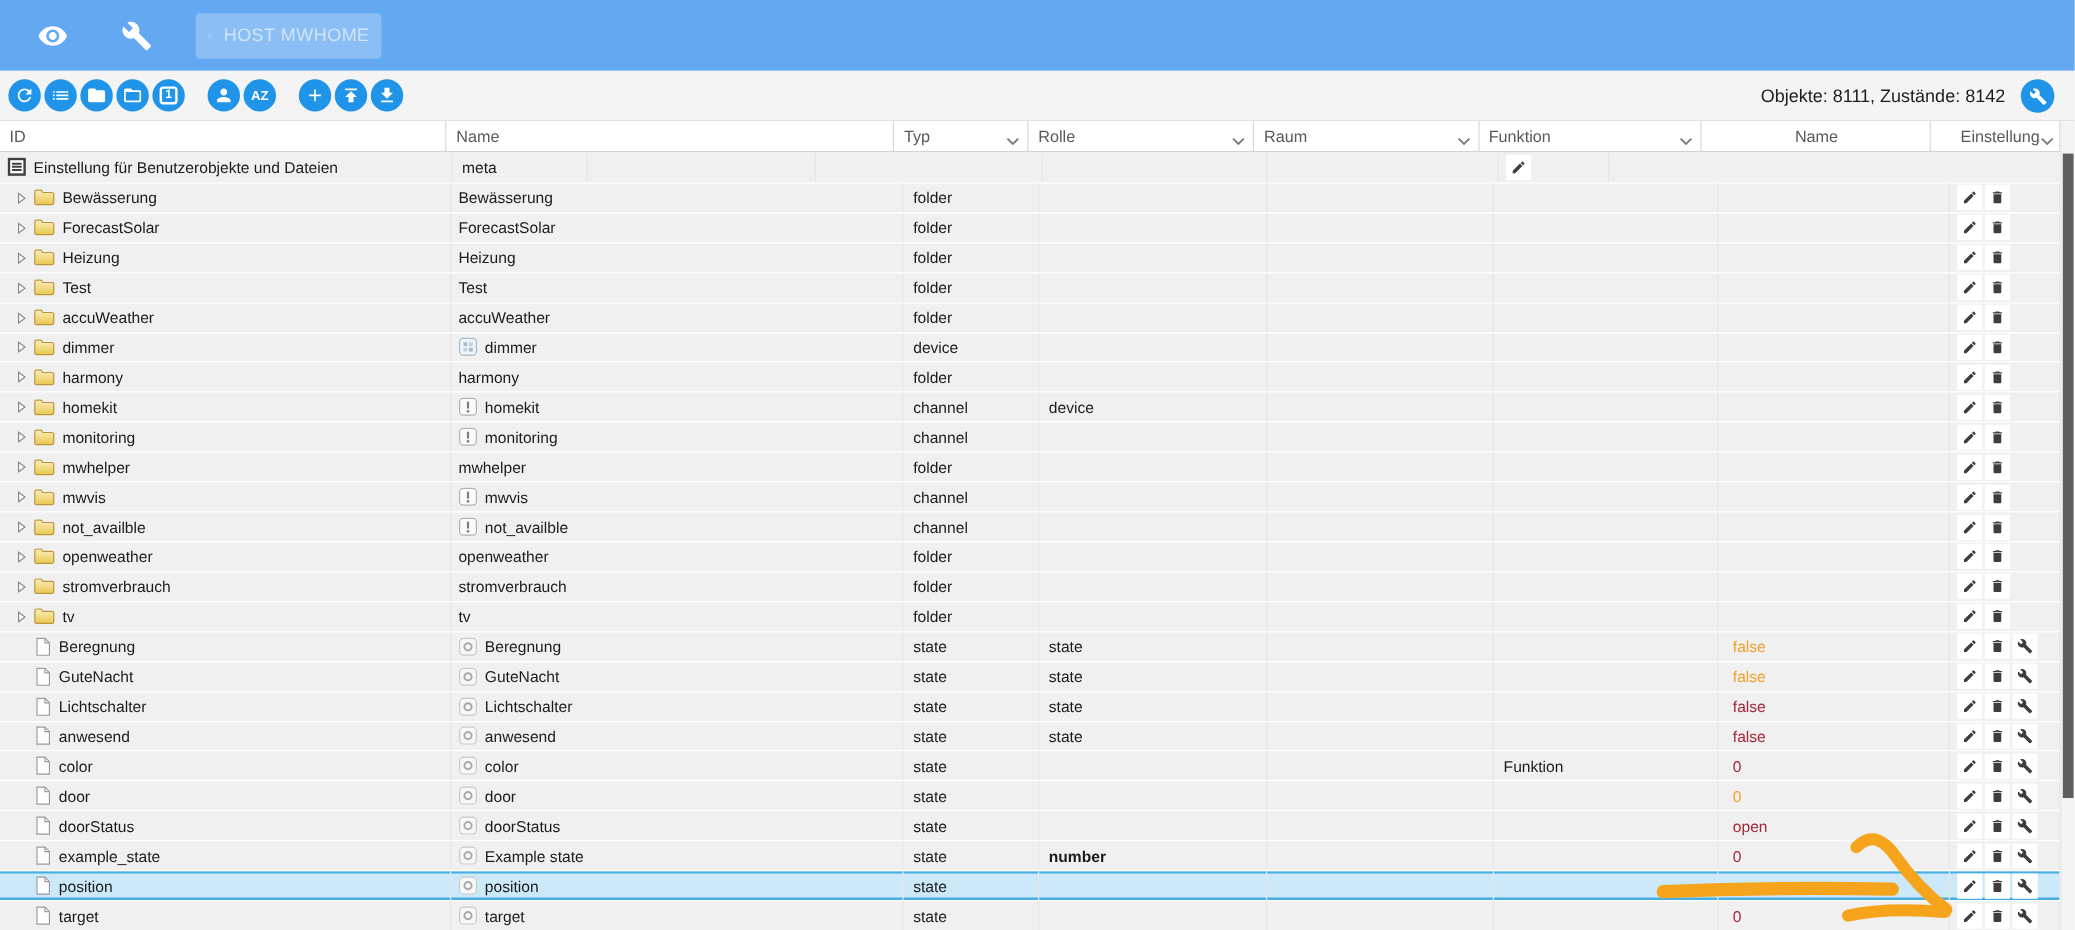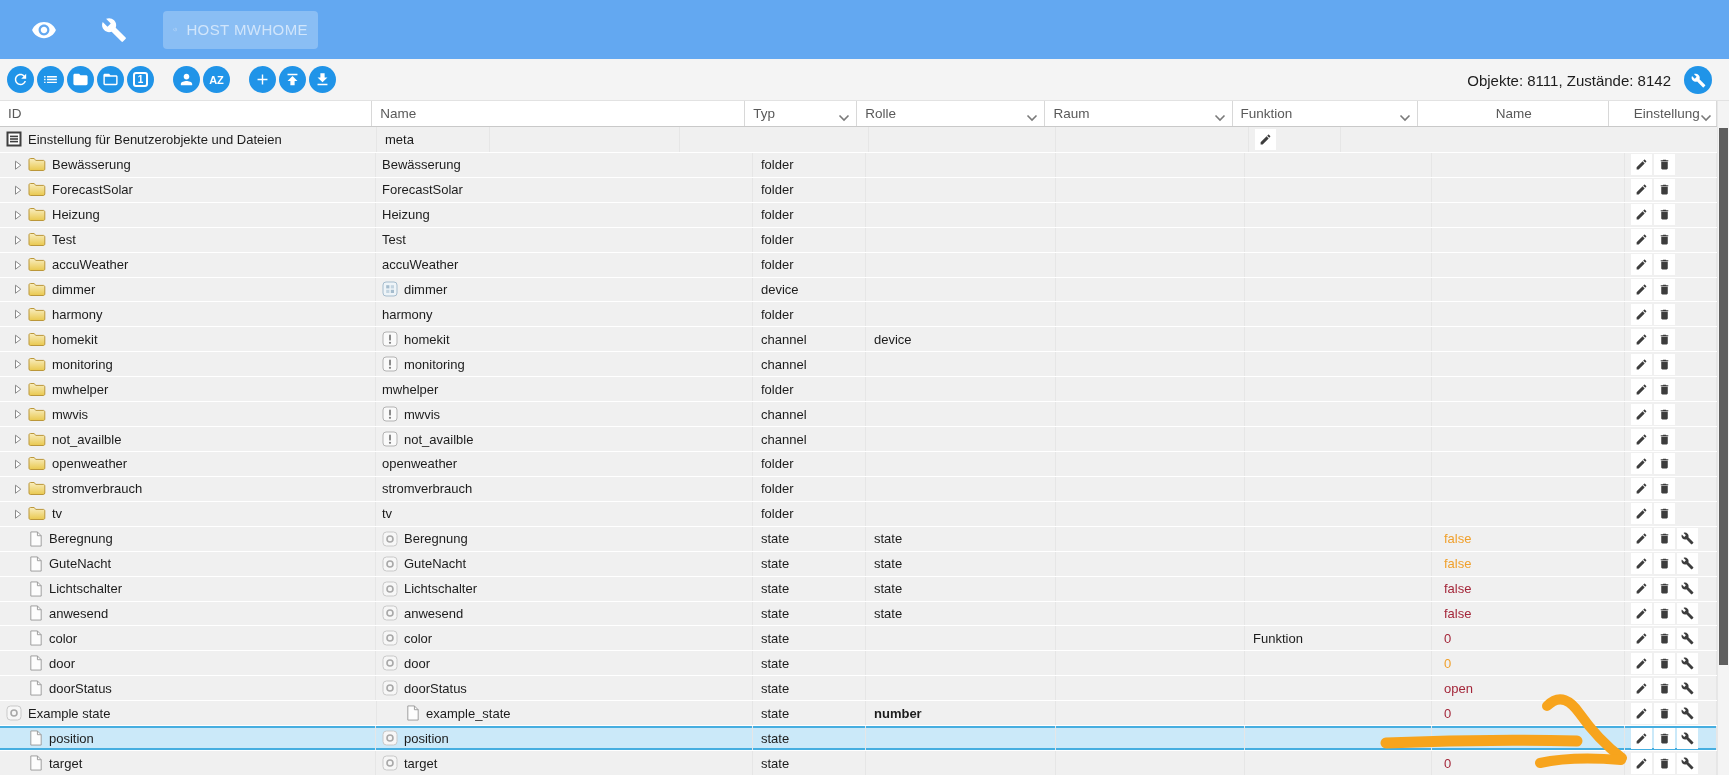--- a/index.html
+++ b/index.html
@@ -1384,38 +1384,38 @@
           <span class="abtn">
             <span class="icon" style="display:flex">
               <svg viewBox="0 0 24 24">
                 <path d="M22.7 19l-9.1-9.1c.9-2.3.4-5-1.5-6.9-2-2-5-2.4-7.4-1.3L9 6 6 9 1.6 4.7C.4 7.1.9 10.1 2.9 12.1c1.9 1.9 4.6 2.4 6.9 1.5l9.1 9.1c.4.4 1 .4 1.4 0l2.3-2.3c.5-.4.5-1.1.1-1.4z"></path>
               </svg>
             </span>
           </span>
         </div>
       </div>
       <div class="row">
-        <div class="cell c-name" style="width: 377px; padding-left: 6px;">
-          <span class="icon nicon">
-            <svg viewBox="0 0 16 16">
-              <rect x="1" y="1" width="14" height="14" rx="3.5" fill="#f7f7f7" stroke="#c9c9c9"></rect>
-              <circle cx="8" cy="8" r="3" fill="none" stroke="#a8a8a8" stroke-width="1.6"></circle>
-            </svg>
-          </span>
-          <span>Example state</span>
-        </div>
         <div class="cell c-id" style="width: 376px; padding-left: 13px;">
           <span class="exp"></span>
           <span class="icon tree-picon">
             <svg viewBox="0 0 14 17">
               <path d="M1.5 1 h7 l4 4 v11 h-11 z" fill="#fdfdfd" stroke="#9b9b9b"></path>
               <path d="M8.5 1 v4 h4" fill="none" stroke="#9b9b9b"></path>
             </svg>
           </span>
           <span class="tree-label">example_state</span>
+        </div>
+        <div class="cell c-name" style="width: 377px; padding-left: 6px;">
+          <span class="icon nicon">
+            <svg viewBox="0 0 16 16">
+              <rect x="1" y="1" width="14" height="14" rx="3.5" fill="#f7f7f7" stroke="#c9c9c9"></rect>
+              <circle cx="8" cy="8" r="3" fill="none" stroke="#a8a8a8" stroke-width="1.6"></circle>
+            </svg>
+          </span>
+          <span>Example state</span>
         </div>
         <div class="cell c-typ" style="width: 113px; padding-left: 8px;">
           <span>state</span>
         </div>
         <div class="cell c-rolle" style="width: 190px; padding-left: 8px; font-weight: bold;">
           <span>number</span>
         </div>
         <div class="cell c-raum" style="width: 189px; padding-left: 8px;"></div>
         <div class="cell c-funktion" style="width: 187px; padding-left: 8px;"></div>
         <div class="cell c-wert" style="width: 193px;">

